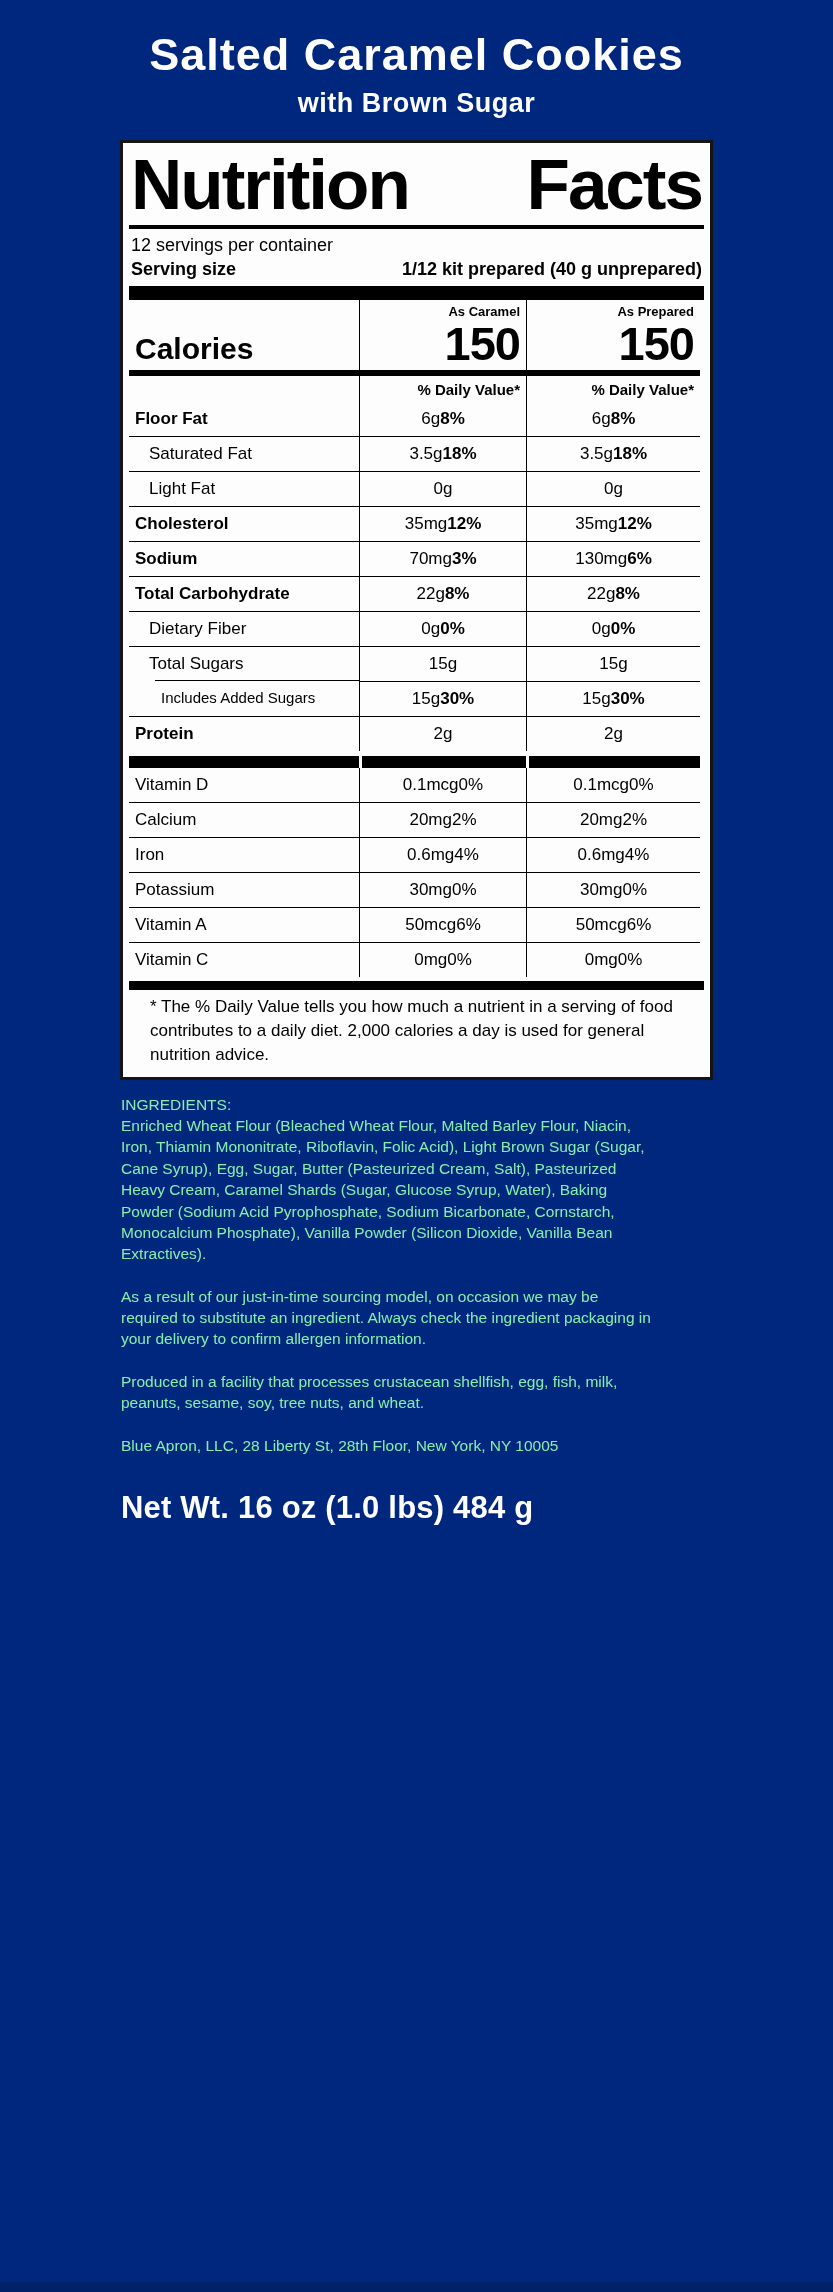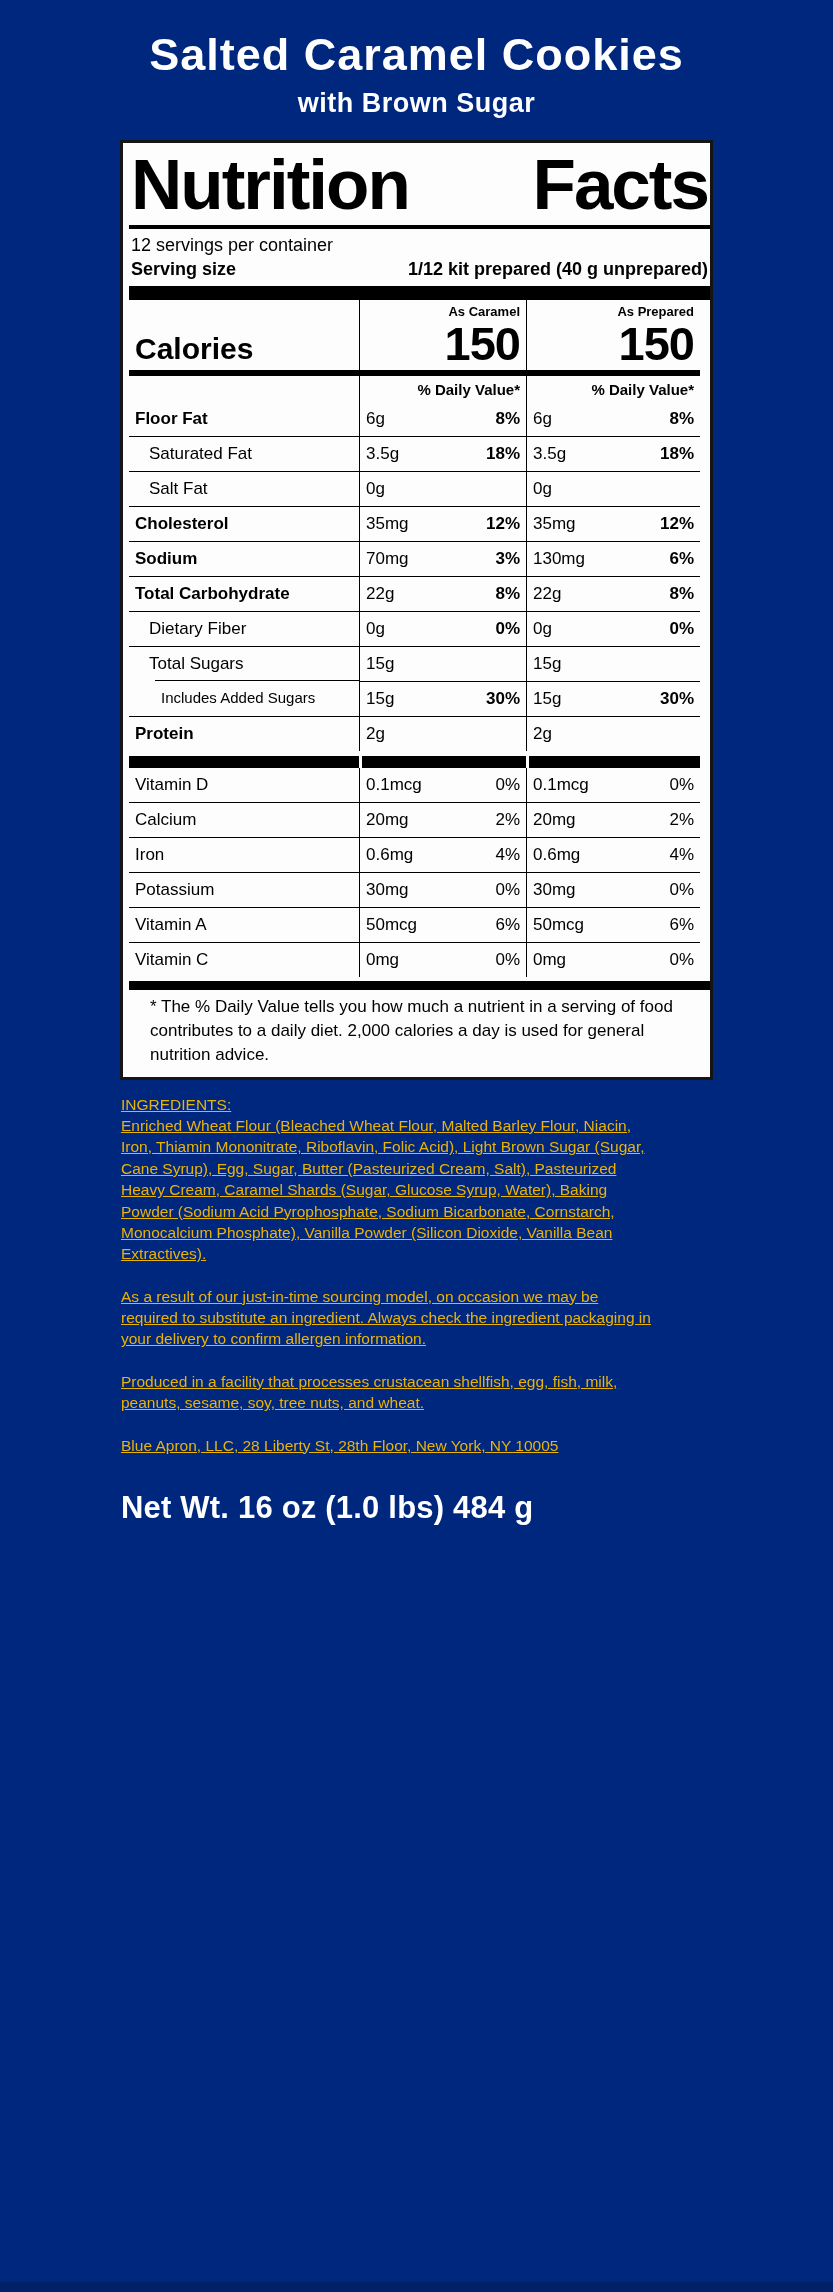--- a/index.html
+++ b/index.html
@@ -13,21 +13,21 @@
   
   .page-header{padding-top:22px;text-align:center;color:#FFFFFF;}
   .page-title{font-size:45px;font-weight:700;letter-spacing:1px;line-height:1.1;margin:8px;}
   .page-subtitle{font-size:27px;font-weight:700;letter-spacing:0.5px;margin:4px 0 0 0;}
 
   
   .nf-panel{
     box-sizing:border-box;
     width:593px;margin:21px 120px 0 120px;
     background:#FDFDFD;border:3px solid #151515;
-    padding:6px 0 8px 6px;
+    padding:6px 6px 8px 6px;
     color:#000;
   }
   .nf-title{display:flex;justify-content:space-between;align-items:baseline;
     font-size:71px;font-weight:700;letter-spacing:-2px;line-height:1.02;padding:0 2px;}
   .nf-title-rule{height:4px;background:#000;margin:4px 0 3px 0;}
   .nf-servings{font-size:18px;padding:3px 2px 1px 2px;}
   .nf-serving-size{display:flex;justify-content:space-between;font-weight:700;font-size:18px;padding:2px 2px 6px 2px;}
   .nf-bar{height:14px;background:#000;}
 
   
@@ -48,35 +48,35 @@
 
   
   .n-row .cell{padding:7px 6px;border-top:1px solid #000;font-size:17px;}
   .rows .n-row:first-child .cell{border-top:none;}
   .n-name{white-space:nowrap;}
   .n-row.bold .n-name{font-weight:700;}
   .n-row.indent .n-name{padding-left:14px;}
   .n-row.indent2 .n-name{padding-left:26px;font-size:15px;}
   .n-row.indent2 .cell-label{border-top:none;position:relative;}
   .n-row.indent2 .cell-label::before{content:"";position:absolute;top:-1px;left:26px;right:0;height:1px;background:#000;}
-  .n-val{display:flex;justify-content:space-between;}
+  .n-val{display:flex;justify-content:center;}
   .n-dv{font-weight:700;}
   .vit .n-dv{font-weight:400;}
 
   
   .seg-bar{margin:5px 0 0 0;}
   .seg-bar .seg{height:12px;background:#000;}
   .seg-bar .seg + .seg{margin-left:3px;}
 
   
   .nf-bottom-bar{height:9px;background:#000;margin-top:4px;}
   .nf-footnote{font-size:17px;line-height:1.4;padding:5px 2px 2px 2px;margin-left:19px;}
 
   
-  .info{width:534px;margin:14px 0 0 121px;color:#eab308;font-size:15.5px;line-height:1.38;text-decoration:underline;}
+  .info{width:534px;margin:14px 0 0 121px;color:#86efac;font-size:15.5px;line-height:1.38;}
   .info p{margin:0 0 21px 0;}
   .net-wt{margin:34px 0 0 121px;color:#FFFFFF;font-size:31px;font-weight:700;letter-spacing:0.2px;}
 
   
   .footer-strip{position:absolute;left:0;bottom:0;width:100%;height:10px;}
 </style>
 </head>
 <body style="background: rgb(0, 39, 126);">
 
 <header class="page-header">
@@ -132,21 +132,21 @@
         <div class="cell vcell n-val">
           <span class="n-amount">3.5g</span>
           <span class="n-dv">18%</span>
         </div>
         <div class="cell vcell n-val">
           <span class="n-amount">3.5g</span>
           <span class="n-dv">18%</span>
         </div>
       </div>
       <div class="g n-row indent">
-        <div class="cell cell-label"><span class="n-name">Salt Fat</span></div>
+        <div class="cell cell-label"><span class="n-name">Light Fat</span></div>
         <div class="cell vcell n-val">
           <span class="n-amount">0g</span>
           <span class="n-dv"></span>
         </div>
         <div class="cell vcell n-val">
           <span class="n-amount">0g</span>
           <span class="n-dv"></span>
         </div>
       </div>
       <div class="g n-row bold">

